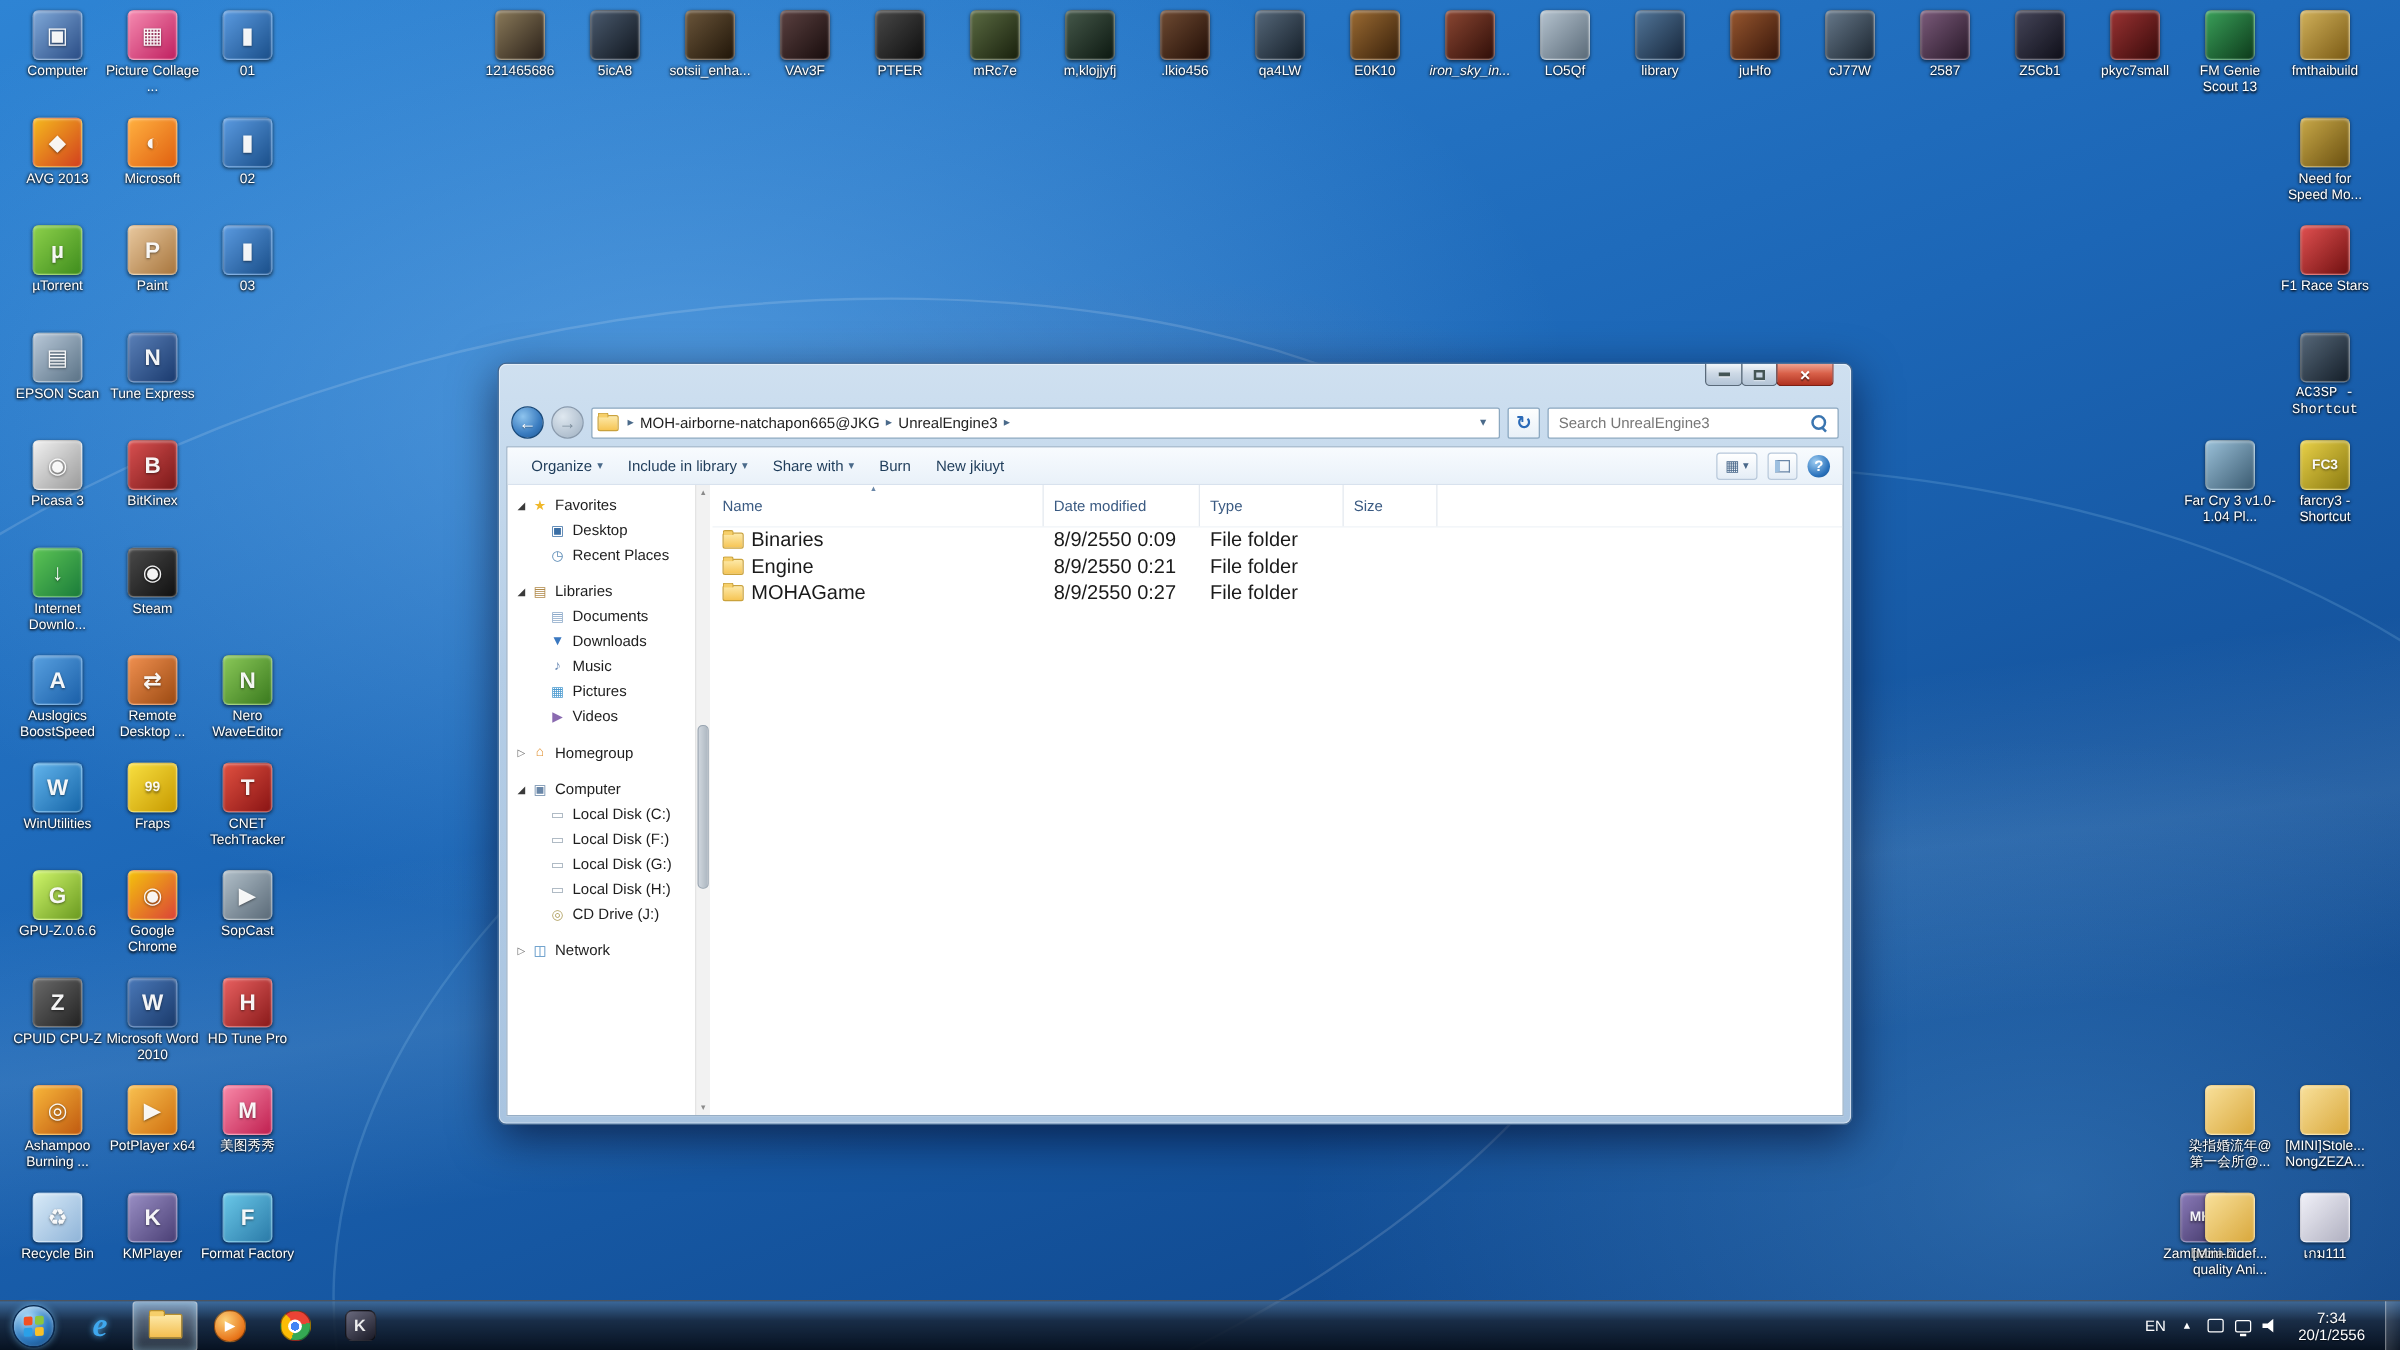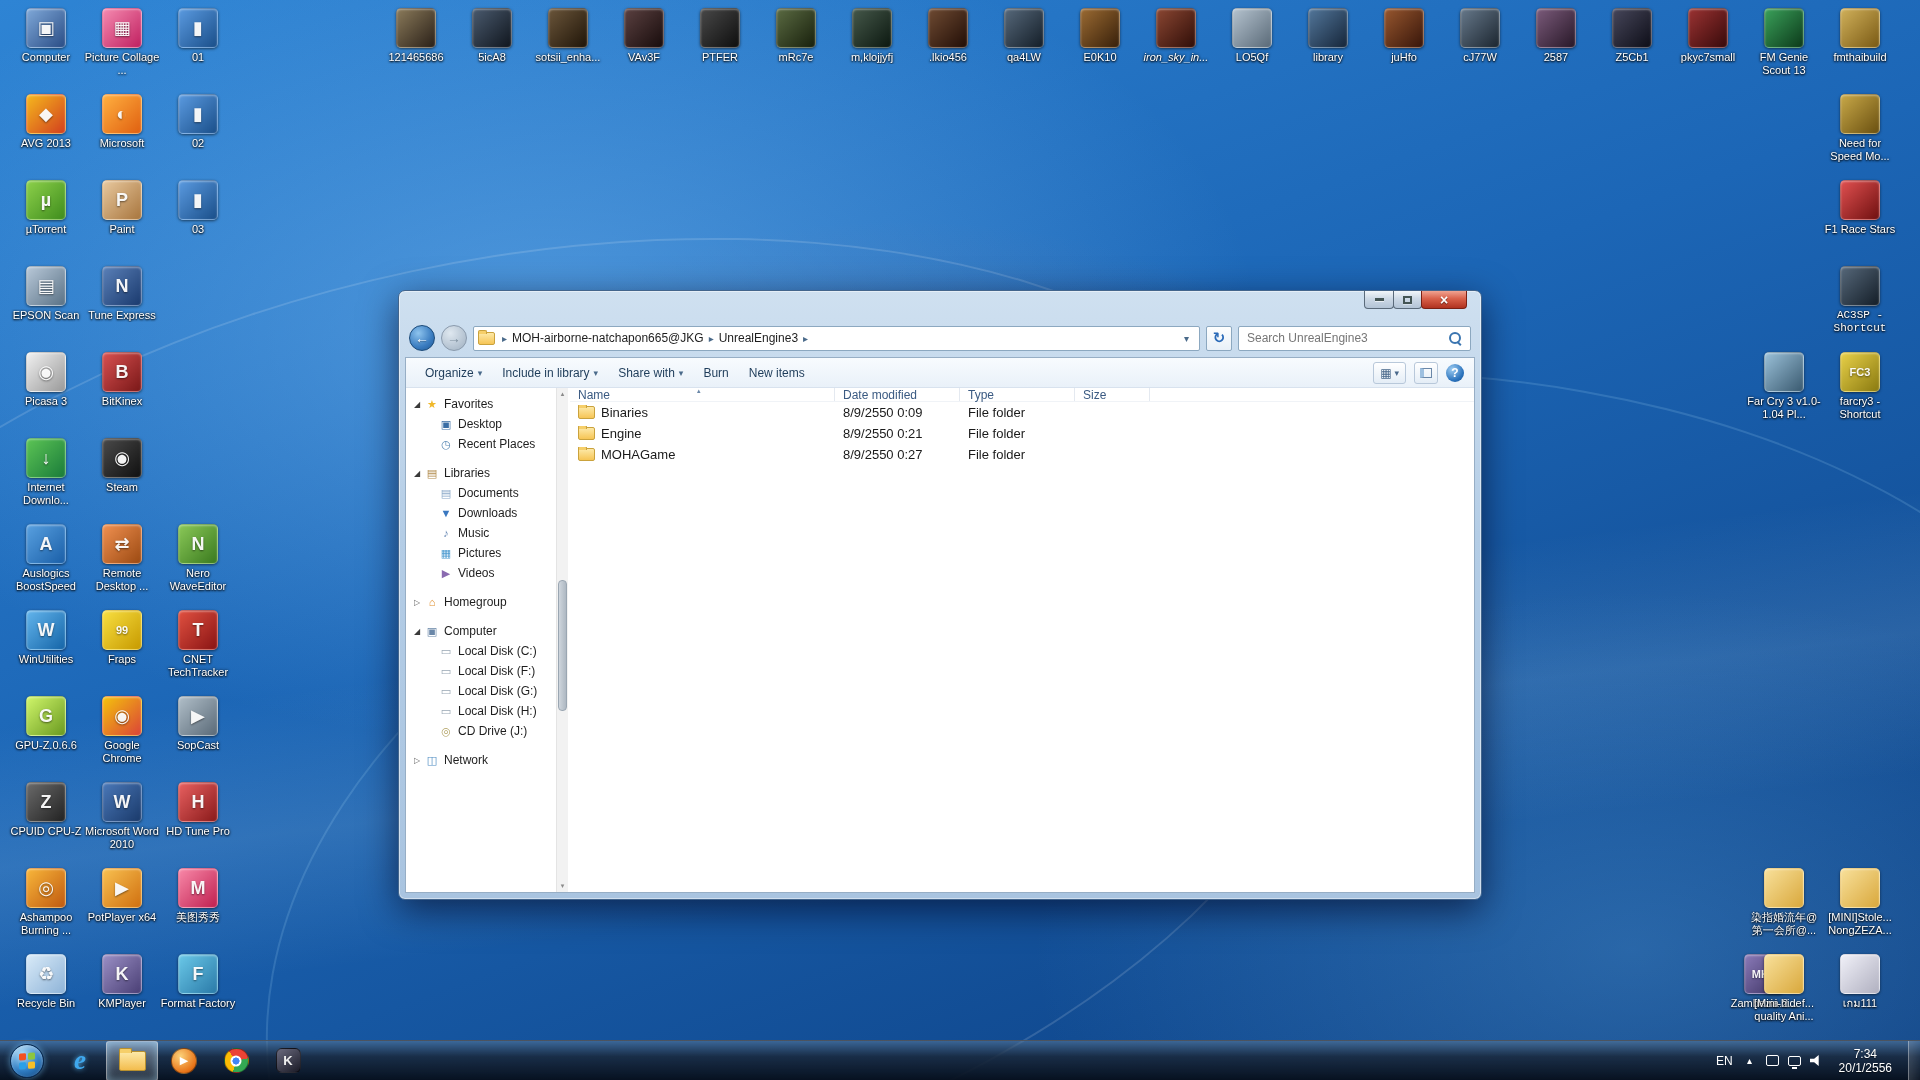--- a/index.html
+++ b/index.html
@@ -96,25 +96,25 @@
   .sb-row .tri{width:14px;font-size:8px;color:#6a6a6a;text-align:center;flex:none;}
   .sb-row .tri.open{color:#3a3a3a;}
   .sb-row .sb-glyph{width:16px;text-align:center;font-size:11px;margin-right:4px;flex:none;}
   .sb-gap{height:9px;}
   .sb-scroll{width:12px;flex:none;background:#f2f2f2;border-left:1px solid #e4e4e4;position:relative;}
   .sb-scroll::before{content:"▴";position:absolute;top:2px;left:0;right:0;text-align:center;font-size:7px;color:#8a8a8a;}
   .sb-scroll::after{content:"▾";position:absolute;bottom:2px;left:0;right:0;text-align:center;font-size:7px;color:#8a8a8a;}
   .sb-thumb{position:absolute;left:1px;right:1px;top:38%;height:26%;background:linear-gradient(90deg,#cfd6dd,#aeb8c2);border-radius:4px;border:1px solid #9aa6b2;}
 
   .filearea{flex:1;display:flex;flex-direction:column;padding-left:2px;overflow:hidden;}
-  .colheaders{height:14px;flex:none;display:flex;border-bottom:1px solid #f0f3f7;font-size:12px;color:#3a5a82;}
+  .colheaders{height:34px;flex:none;display:flex;border-bottom:1px solid #f0f3f7;font-size:12px;color:#3a5a82;}
   .col-h{display:flex;align-items:center;padding-left:8px;border-right:1px solid #e4e9f0;cursor:pointer;position:relative;}
   .col-h .sort-caret{position:absolute;top:-1px;left:50%;margin-left:-5px;font-size:7px;color:#6a87a8;}
   .rows{flex:1;}
-  .frow{height:21px;display:flex;align-items:center;font-size:13px;color:#1a1a1a;cursor:pointer;}
+  .frow{height:21px;display:flex;align-items:center;font-size:16px;color:#1a1a1a;cursor:pointer;}
   .fcell{display:flex;align-items:center;padding-left:8px;overflow:hidden;white-space:nowrap;}
   .folder-ico{width:17px;height:13px;position:relative;margin-right:6px;flex:none;border-radius:2px;
     background:linear-gradient(180deg,#fde9a8,#f6c555);border:1px solid #caa23c;}
   .folder-ico::before{content:"";position:absolute;top:-3px;left:-1px;width:7px;height:3px;
     background:#f6cf6a;border:1px solid #caa23c;border-bottom:none;border-radius:2px 2px 0 0;}
 
   .details{height:56px;flex:none;border-top:1px solid #ccd9e8;background:linear-gradient(180deg,#f4f8fc,#dce8f4);
     display:flex;align-items:center;padding-left:12px;gap:14px;}
   .big-folder{width:40px;height:29px;position:relative;border-radius:3px;flex:none;
     background:linear-gradient(180deg,#fde9a8,#f3bd4e);border:1px solid #c89c36;box-shadow:0 1px 2px rgba(0,0,0,.25);}
@@ -555,21 +555,21 @@
               <span class="dd">▾</span>
             </div>
             <div class="tb-btn">
               <span>Share with</span>
               <span class="dd">▾</span>
             </div>
             <div class="tb-btn">
               <span>Burn</span>
             </div>
             <div class="tb-btn">
-              <span>New items</span>
+              <span>New jkiuyt</span>
             </div>
           </div>
         <div class="tb-right">
           <div class="view-btn">
             <span>▦</span>
               <span class="dd">▾</span>
           </div>
           <div class="preview-btn">
               <span class="pane"></span>
             </div>

